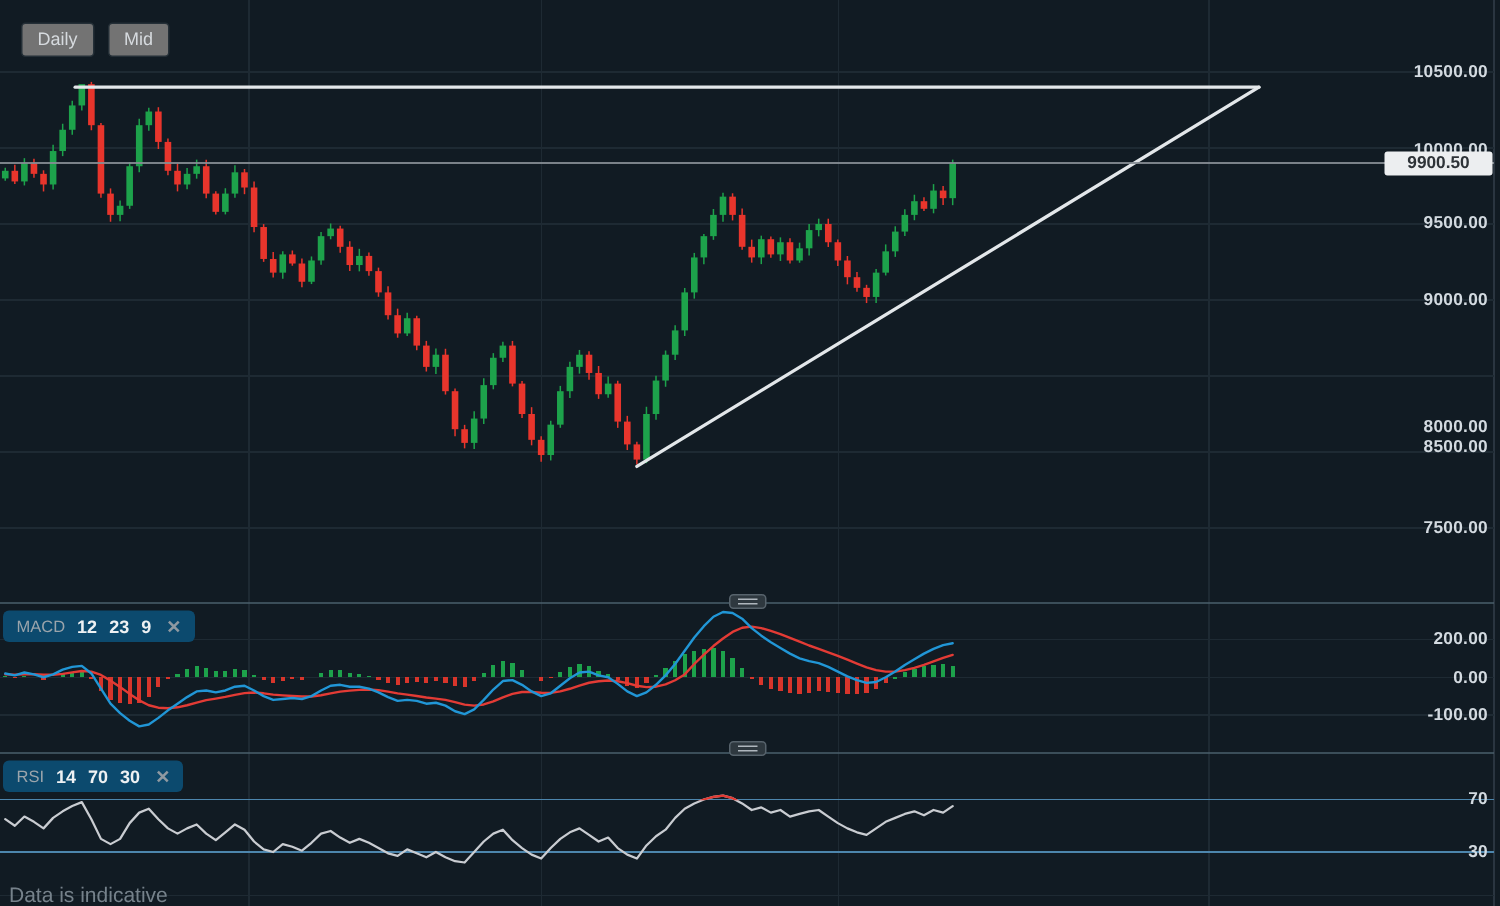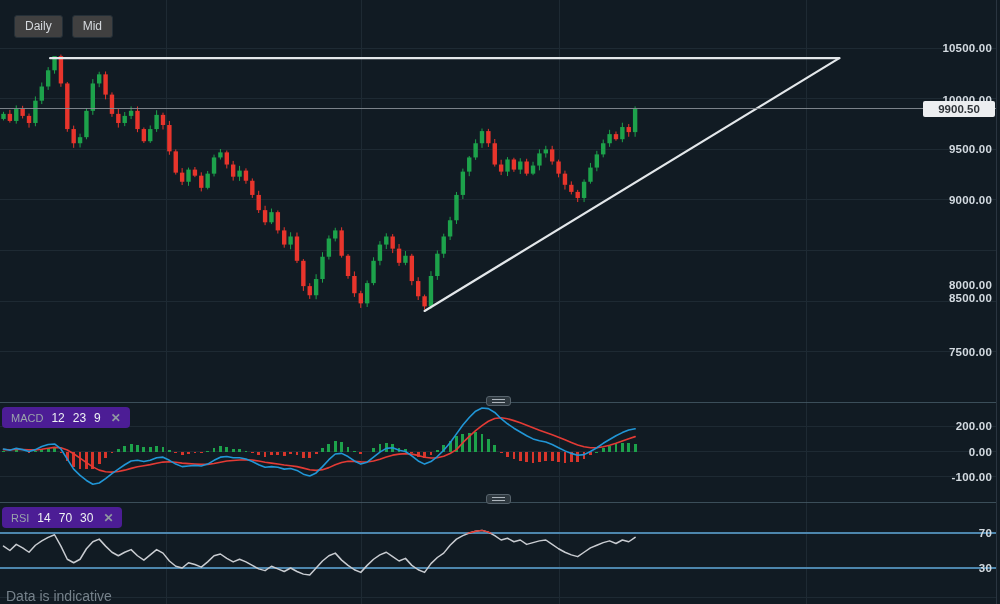--- a/index.html
+++ b/index.html
@@ -2,26 +2,26 @@
 <html><head>
 <meta charset="utf-8">
 <style>
   html,body{margin:0;padding:0;background:#0d151b;}
   *{box-sizing:border-box;font-family:"Liberation Sans",sans-serif;}
   #app{position:relative;width:1000px;height:604px;background:#111b23;overflow:hidden;}
   svg{position:absolute;left:0;top:0;}
   .axis-label{position:absolute;right:8px;transform:translateY(-50%);color:#d3dae0;
     font-size:11.5px;font-weight:700;letter-spacing:.2px;text-align:right;z-index:4;}
   .tf-bar{position:absolute;left:14px;top:15px;display:flex;gap:9px;z-index:6;}
-  .tf-btn{background:#404040;color:#d6dade;font-size:12px;font-weight:400;
+  .tf-btn{background:#737373;color:#d6dade;font-size:12px;font-weight:400;
     padding:3px 10px;border-radius:3px;line-height:15px;border:1px solid #242f37;cursor:pointer;}
-  .legend{position:absolute;display:flex;align-items:center;gap:8px;background:#4c1d95;
+  .legend{position:absolute;display:flex;align-items:center;gap:8px;background:#0c4a6e;
     border-radius:4px;padding:3px 9px;z-index:6;height:21px;text-align:right;}
   .legend .ind-name{color:#9aa4ab;font-size:11px;}
-  .legend .param{color:#eef1f3;font-size:12px;font-weight:400;}
+  .legend .param{color:#eef1f3;font-size:12px;font-weight:700;}
   .legend .close-x{color:#8f99a1;font-size:12px;font-weight:700;margin-left:2px;cursor:pointer;}
   #legend-macd{left:2px;top:407px;}
   #legend-rsi{left:2px;top:507px;}
   .price-badge{position:absolute;right:5px;top:101px;width:72px;height:16px;background:#eceef0;
     border-radius:2px;color:#2e3338;font-size:11.5px;font-weight:700;display:flex;
     align-items:center;justify-content:center;z-index:5;}
   .ghost-label{z-index:3;text-align:right;}
   .handle{position:absolute;left:486px;width:25px;height:10px;background:#2e383f;
     border:1px solid #57636c;border-radius:3px;z-index:6;display:flex;flex-direction:column;
     justify-content:center;align-items:center;gap:2px;cursor:row-resize;}

